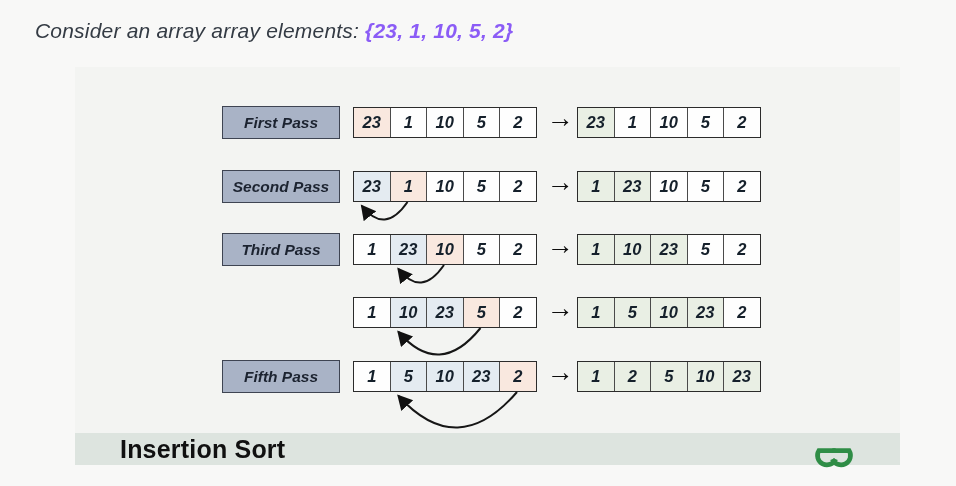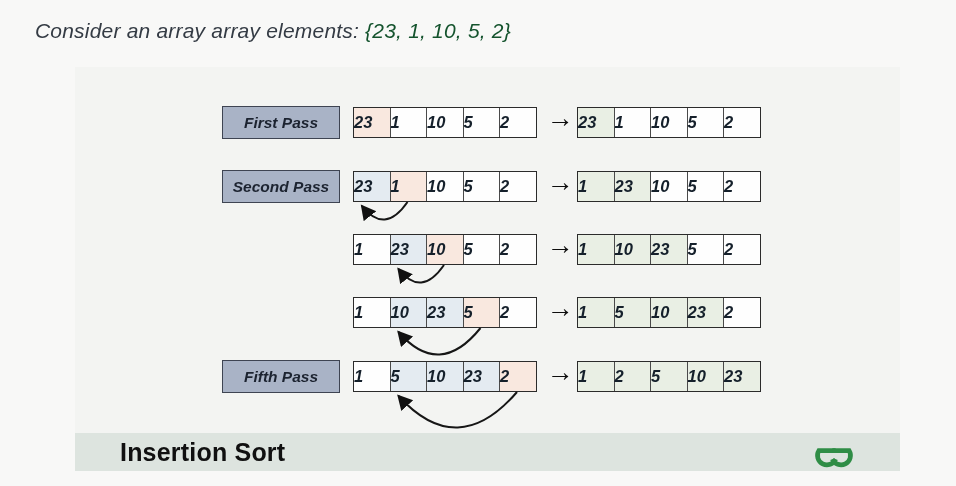--- a/index.html
+++ b/index.html
@@ -5,21 +5,21 @@
   html,body{margin:0;padding:0;}
   body{
     width:956px;height:486px;position:relative;overflow:hidden;
     background:#f8f8f7;
     font-family:"Liberation Sans","DejaVu Sans",sans-serif;
   }
   .title{
     position:absolute;left:35px;top:19px;
     font-size:21px;font-style:italic;color:#343b44;letter-spacing:.2px;
   }
-  .title .t-bold{font-weight:400;color:#14532d;}
+  .title .t-bold{font-weight:700;color:#8b5cf6;}
   .panel{
     position:absolute;left:75px;top:67px;width:825px;height:366px;
     background:#f3f4f2;
     font-style:italic;
   }
   .pass-row{position:absolute;left:0;width:825px;height:34px;}
   .pass-row:nth-child(1){top:39px;}
   .pass-row:nth-child(2){top:103px;}
   .pass-row:nth-child(3){top:166px;}
   .pass-row:nth-child(4){top:229px;}
@@ -30,35 +30,35 @@
     display:flex;align-items:center;justify-content:center;
     font-size:15.5px;font-weight:600;color:#1c2330;
   }
   .array{
     position:absolute;top:1px;display:flex;box-sizing:border-box;
     border:1.5px solid #2b2b2b;background:#fff;
   }
   .array-before{left:278px;}
   .array-after{left:502px;}
   .cell{
-    width:35.5px;height:29px;line-height:29px;text-align:left;
+    width:35.5px;height:29px;line-height:29px;text-align:center;
     font-size:16.5px;font-weight:700;color:#15202b;background:#fefefe;
   }
   .cell + .cell{border-left:1px solid #4a4a4a;}
   .s-key{background:var(--key,#f9e8df);}
   .s-shifted{background:var(--shifted,#e4ebf1);}
   .s-sorted{background:var(--sorted,#e9efe4);}
   .big-arrow{
     position:absolute;left:468px;top:-3px;width:34px;text-align:center;
     font-size:27px;font-weight:800;color:#0d0d0d;
   }
   .swap-svg{position:absolute;left:278px;top:31px;overflow:visible;}
   .swap-path{fill:none;stroke:#161616;stroke-width:2;}
   .footer{
-    position:absolute;left:75px;top:433px;width:825px;height:38px;
+    position:absolute;left:75px;top:433px;width:825px;height:32px;
     background:#dde4df;display:flex;align-items:center;
   }
   .footer-title{margin-left:45px;font-size:25px;font-weight:700;color:#101010;letter-spacing:.2px;}
   .gfg-logo{position:absolute;right:40px;top:9px;}
 </style>
 </head>
 <body>
 
 <svg width="0" height="0" style="position:absolute" aria-hidden="true">
   <defs>
@@ -107,20 +107,21 @@
           <div class="cell s-sorted">23</div>
           <div class="cell s-plain">10</div>
           <div class="cell s-plain">5</div>
           <div class="cell s-plain">2</div>
         </div>
         <svg class="swap-svg" width="186" height="46">
           <path class="swap-path" d="M 54.5 1 Q 31.75 34 9 5" marker-end="url(#ah)"></path>
         </svg>
       </div>
       <div class="pass-row">
+        <div class="pass-label">Third Pass</div>
         <div class="array array-before">
           <div class="cell s-plain">1</div>
           <div class="cell s-shifted">23</div>
           <div class="cell s-key">10</div>
           <div class="cell s-plain">5</div>
           <div class="cell s-plain">2</div>
         </div>
         <span class="big-arrow">→</span>
         <div class="array array-after">
           <div class="cell s-sorted">1</div>

